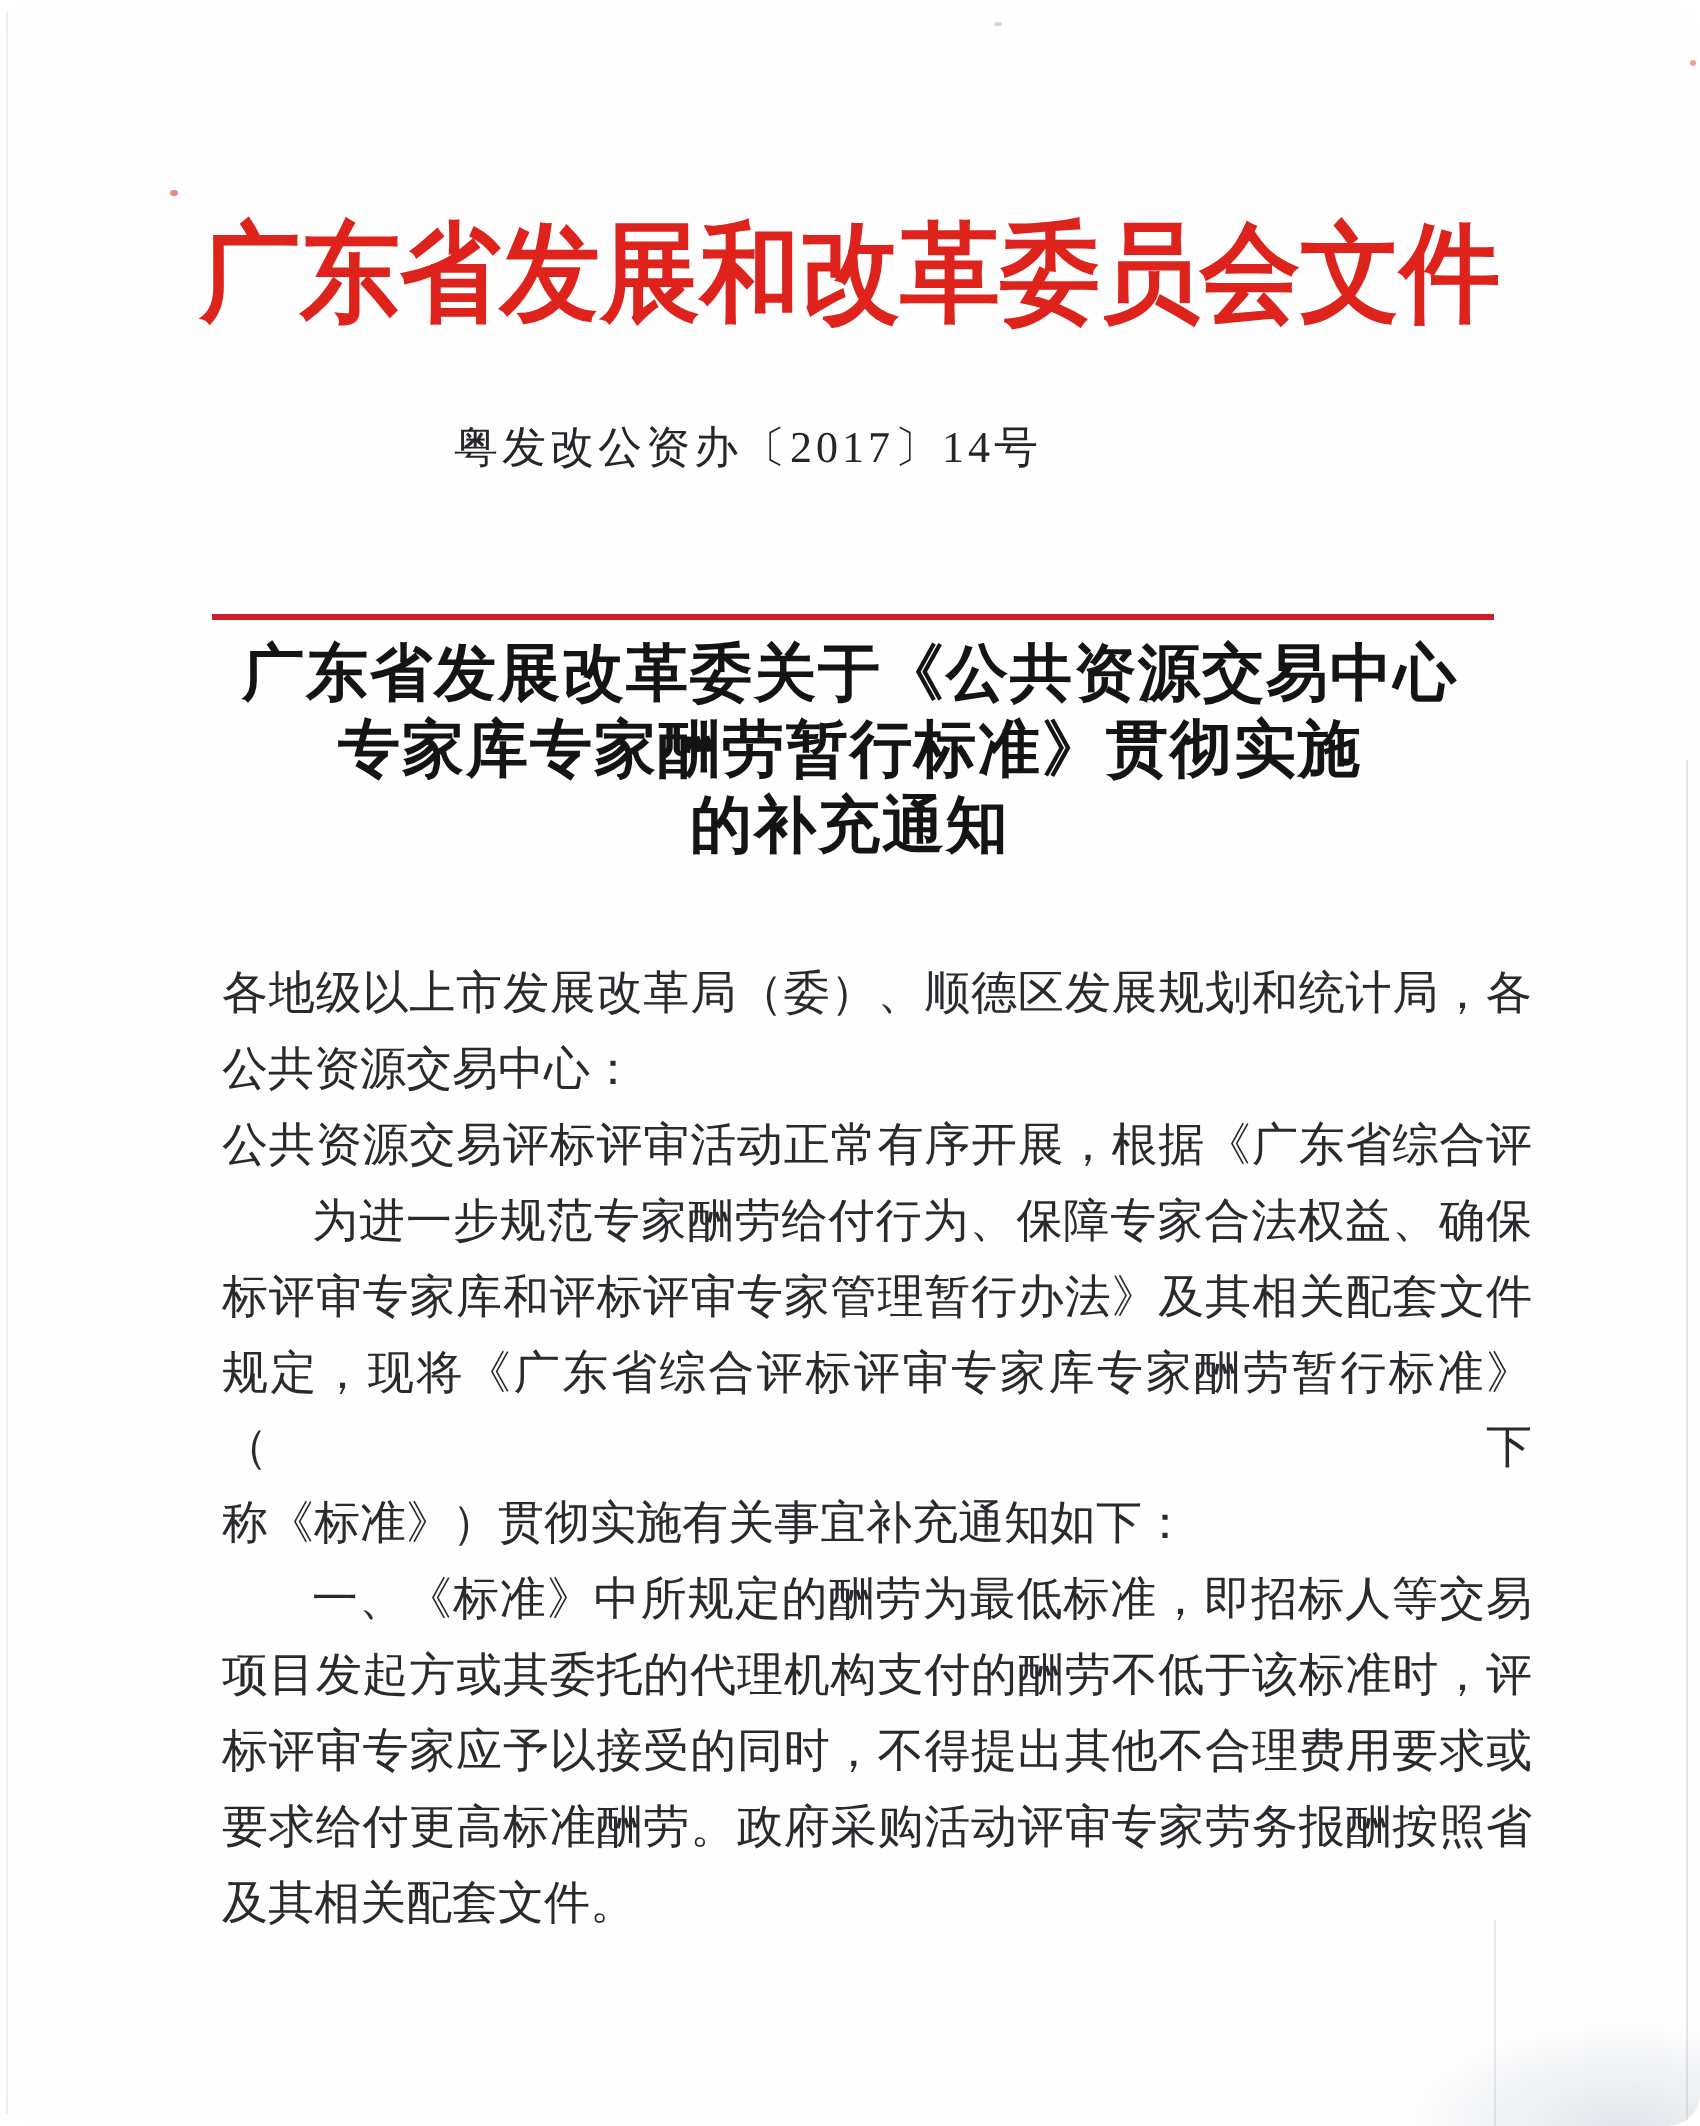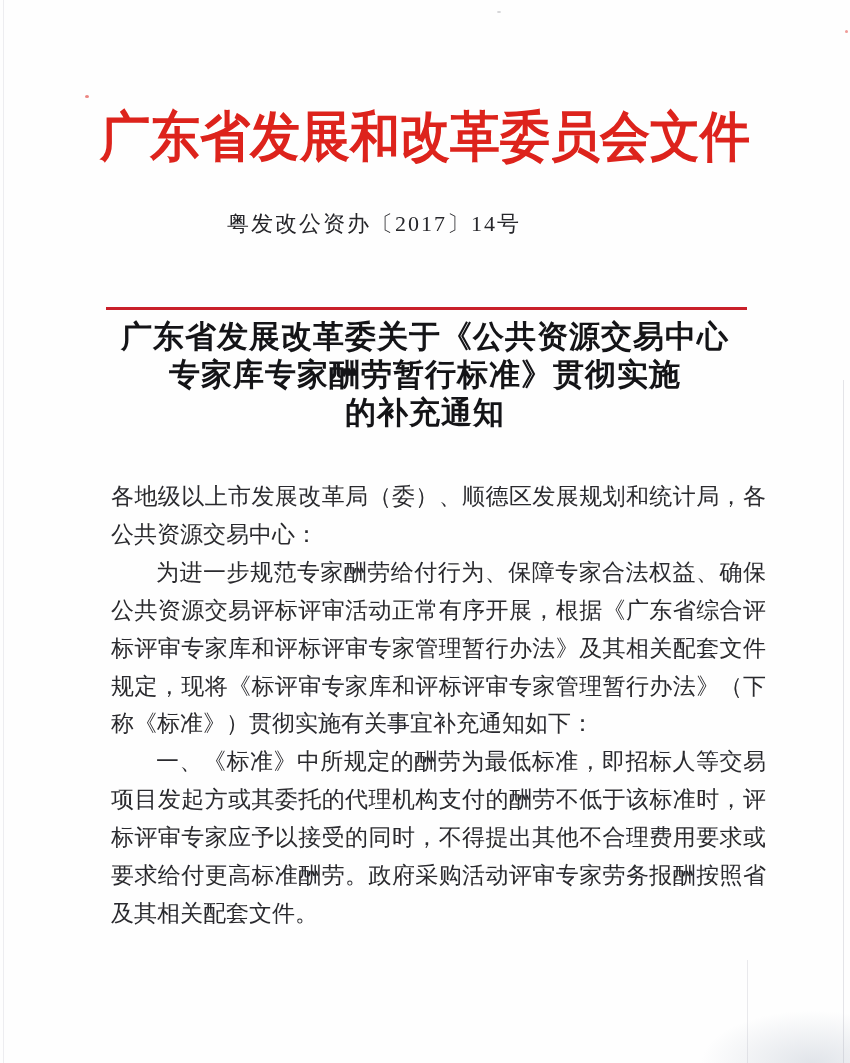--- a/index.html
+++ b/index.html
@@ -8,20 +8,21 @@
     background: #ffffff;
   }
   .page {
     position: relative;
     width: 850px;
     height: 1063px;
     margin: 0 auto;
     background: #fefefe;
     overflow: hidden;
     font-family: "Liberation Serif", "DejaVu Serif", serif;
+    border-radius: 16px;
   }
   
   .org-title {
     position: absolute;
     top: 101px;
     left: 0;
     width: 850px;
     text-align: center;
     font-size: 50px;
     font-weight: 700;
@@ -132,24 +133,24 @@
 
   <div class="title-block">
     <div class="title-line">广东省发展改革委关于《公共资源交易中心</div>
     <div class="title-line">专家库专家酬劳暂行标准》贯彻实施</div>
     <div class="title-line">的补充通知</div>
   </div>
 
   <div class="body-block">
     <div class="body-line fill">各地级以上市发展改革局（委）、顺德区发展规划和统计局，各</div>
     <div class="body-line last">公共资源交易中心：</div>
+    <div class="body-line fill">公共资源交易评标评审活动正常有序开展，根据《广东省综合评</div>
     <div class="body-line fill indent">为进一步规范专家酬劳给付行为、保障专家合法权益、确保</div>
-    <div class="body-line fill">公共资源交易评标评审活动正常有序开展，根据《广东省综合评</div>
     <div class="body-line fill">标评审专家库和评标评审专家管理暂行办法》及其相关配套文件</div>
-    <div class="body-line fill">规定，现将《标评审专家库和评标评审专家管理暂行办法》（下</div>
+    <div class="body-line fill">规定，现将《广东省综合评标评审专家库专家酬劳暂行标准》（下</div>
     <div class="body-line last">称《标准》）贯彻实施有关事宜补充通知如下：</div>
     <div class="body-line fill indent">一、《标准》中所规定的酬劳为最低标准，即招标人等交易</div>
     <div class="body-line fill">项目发起方或其委托的代理机构支付的酬劳不低于该标准时，评</div>
     <div class="body-line fill">标评审专家应予以接受的同时，不得提出其他不合理费用要求或</div>
     <div class="body-line fill">要求给付更高标准酬劳。政府采购活动评审专家劳务报酬按照省</div>
     <div class="body-line last">及其相关配套文件。</div>
   </div>
 
   <div class="edge-line-left"></div>
   <div class="edge-line-right"></div>

